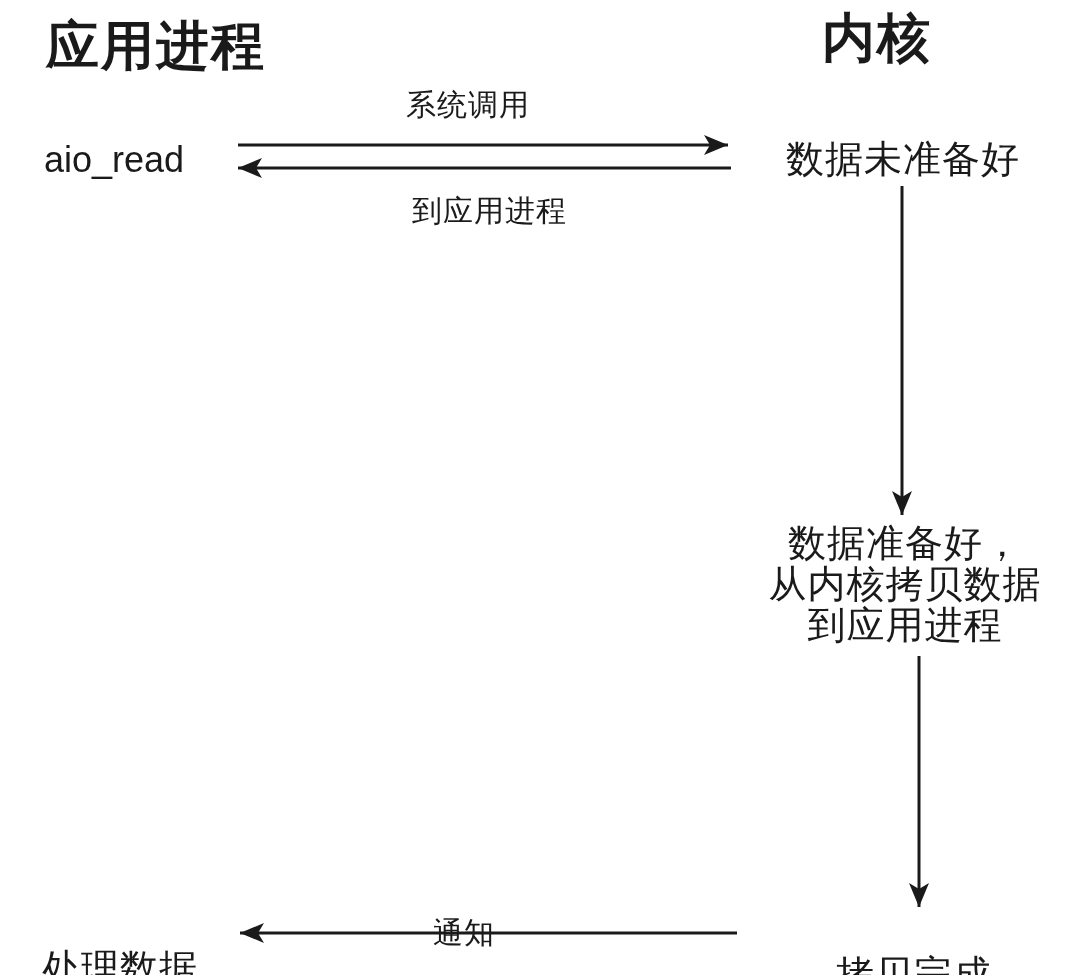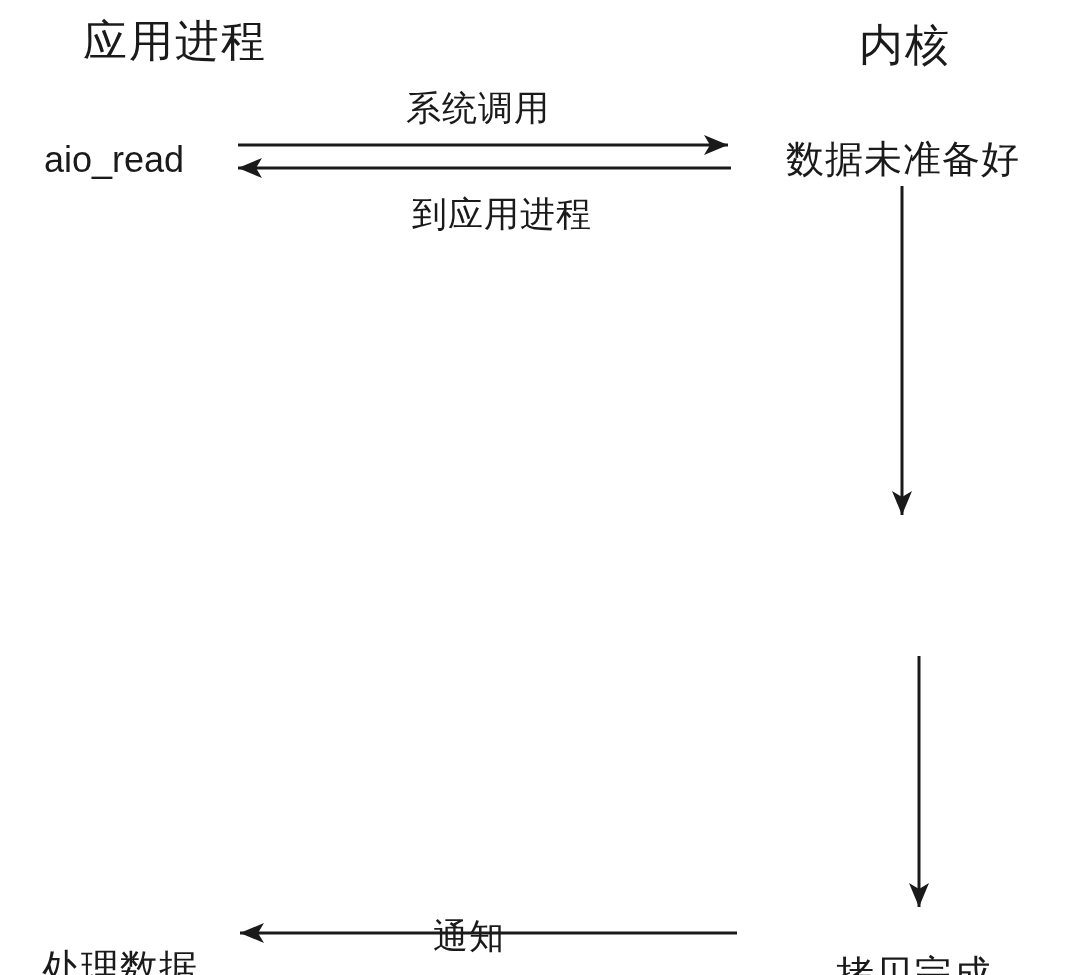--- a/index.html
+++ b/index.html
@@ -26,31 +26,30 @@
     fill: none;
   }
   .arrowhead-fill { fill: var(--ink); }
   .txt {
     position: absolute;
     color: var(--ink);
     white-space: nowrap;
     line-height: 1.15;
   }
   .heading {
-    font-size: 44px;
-    font-weight: normal;
+    font-size: 53px;
+    font-weight: bold;
     letter-spacing: 2px;
-    margin-left: 37px;
   }
   .node {
     font-size: 38px;
     letter-spacing: 1px;
   }
   .edge-label {
-    font-size: 35px;
+    font-size: 30px;
     letter-spacing: 1px;
   }
   .mono-node {
     font-size: 36px;
     letter-spacing: 0px;
   }
   .multiline {
     text-align: center;
     line-height: 41px;
     white-space: nowrap;
@@ -74,30 +73,35 @@
 
     <line class="arrow-line" x1="902" y1="186" x2="902" y2="515" marker-end="url(#arrow)"></line>
 
     <line class="arrow-line" x1="919" y1="656" x2="919" y2="907" marker-end="url(#arrow)"></line>
 
     <line class="arrow-line" x1="737" y1="933" x2="240" y2="933" marker-end="url(#arrow)"></line>
   </svg>
 
   <div class="txt heading" style="left:46px; top:16px;">应用进程</div>
 
-  <div class="txt heading" style="left:822px; top:20px;">内核</div>
+  <div class="txt heading" style="left:822px; top:8px;">内核</div>
 
   <div class="txt mono-node" style="left:44px; top:139px;">aio_read</div>
 
   <div class="txt edge-label" style="left:406px; top:88px;">系统调用</div>
 
   <div class="txt edge-label" style="left:412px; top:194px;">到应用进程</div>
 
   <div class="txt node" style="left:786px; top:138px;">数据未准备好</div>
 
+  <div class="txt node multiline" style="left:755px; top:523px; width:300px;">
+    <div>数据准备好，</div>
+    <div>从内核拷贝数据</div>
+    <div>到应用进程</div>
+  </div>
 
   <div class="txt node" style="left:836px; top:913px;margin-top:40px;">拷贝完成</div>
 
   <div class="txt edge-label" style="left:433px; top:916px;">通知</div>
 
   <div class="txt node" style="left:42px; top:947px;text-align:center;">处理数据</div>
 
 </div>
 
 </body></html>

